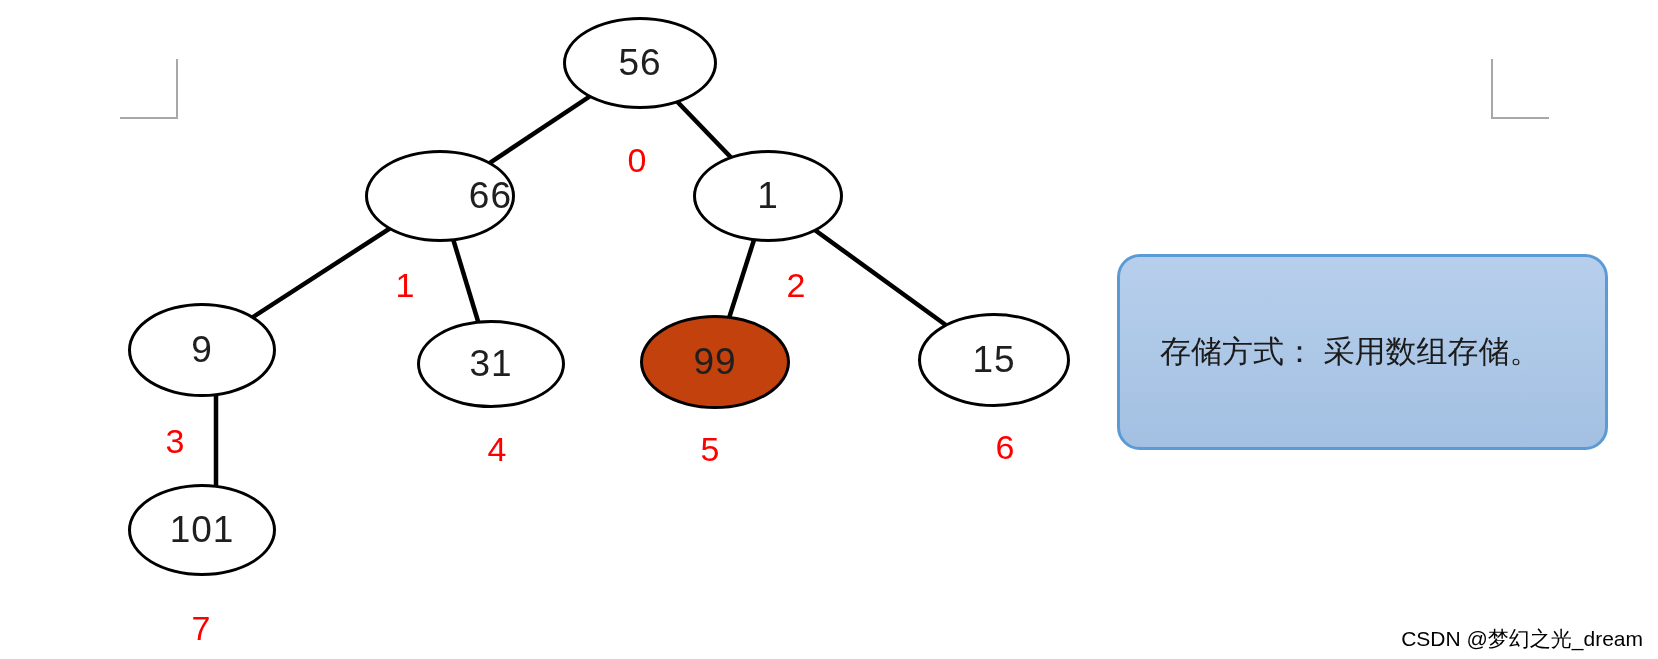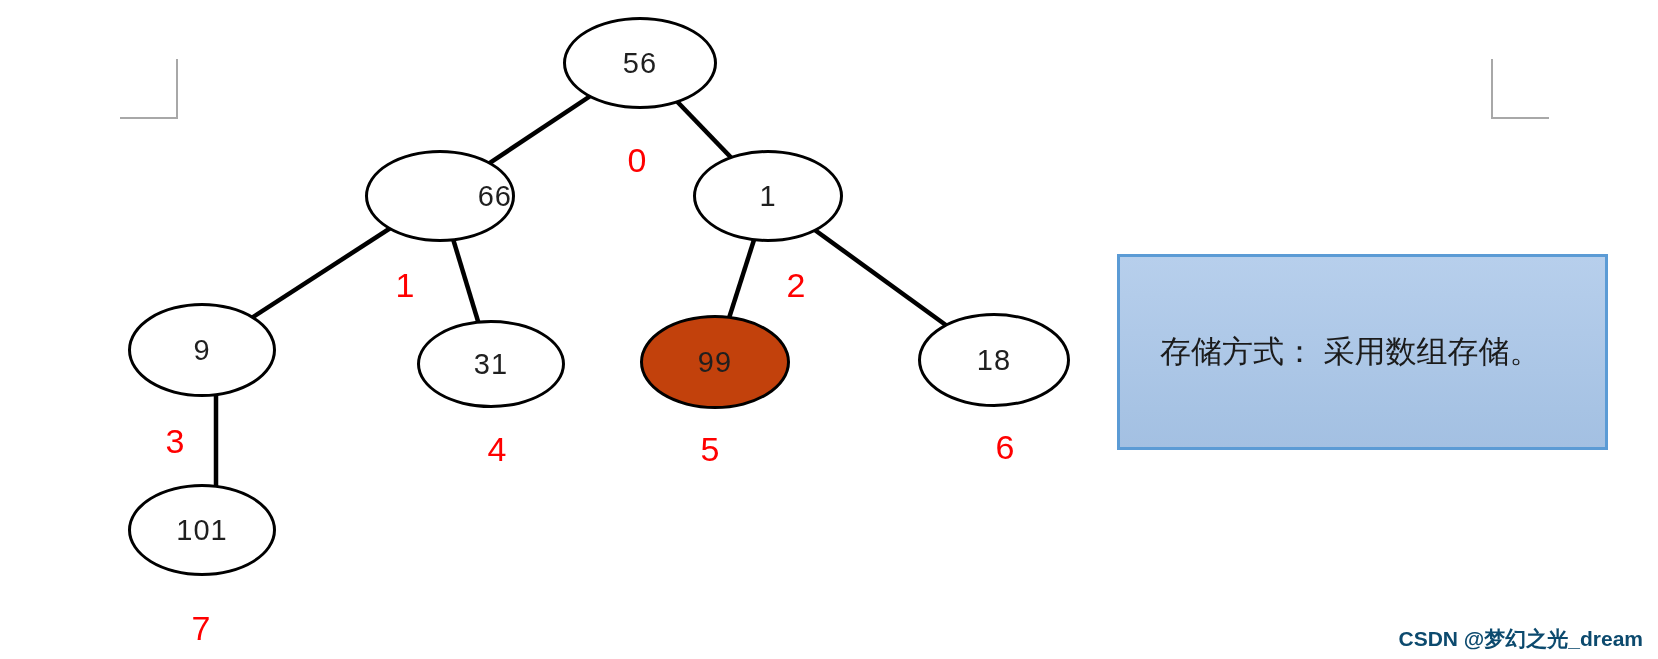--- a/index.html
+++ b/index.html
@@ -25,21 +25,21 @@
     position: absolute;
     box-sizing: border-box;
     border: 3px solid #000000;
     border-radius: 50%;
     background: #ffffff;
     display: flex;
     align-items: center;
     justify-content: center;
   }
   .tree-node span {
-    font-size: 29px;
+    font-size: 37px;
     color: #1f1f1f;
     letter-spacing: 1px;
   }
   .node-index {
     position: absolute;
     transform: translate(-50%, -50%);
     font-size: 34px;
     color: var(--index-color, #ff0000);
   }
   .corner {
@@ -119,31 +119,31 @@
       <span class="node-index" style="left: 175px; top: 441px;">3</span>
       <div class="tree-node" style="left: 417px; top: 320px; width: 148px; height: 88px; border-color: rgb(0, 0, 0); background: rgb(255, 255, 255);">
         <span style="color: rgb(31, 31, 31);">31</span>
       </div>
       <span class="node-index" style="left: 497px; top: 449px;">4</span>
       <div class="tree-node" style="left: 640px; top: 315px; width: 150px; height: 94px; border-color: rgb(0, 0, 0); background: #c2410c;">
         <span style="color: rgb(31, 31, 31);">99</span>
       </div>
       <span class="node-index" style="left: 710px; top: 449px;">5</span>
       <div class="tree-node" style="left: 918px; top: 313px; width: 152px; height: 94px; border-color: rgb(0, 0, 0); background: rgb(255, 255, 255);">
-        <span style="color: rgb(31, 31, 31);">18</span>
+        <span style="color: rgb(31, 31, 31);">15</span>
       </div>
       <span class="node-index" style="left: 1005px; top: 447px;">6</span>
       <div class="tree-node" style="left: 128px; top: 484px; width: 148px; height: 92px; border-color: rgb(0, 0, 0); background: rgb(255, 255, 255);">
         <span style="color: rgb(31, 31, 31);">101</span>
       </div>
       <span class="node-index" style="left: 201px; top: 628px;">7</span>
     </div>
 
   <div class="corner tl"></div>
   <div class="corner tr"></div>
 
-  <div class="legend" style="background: linear-gradient(rgb(183, 207, 236), rgb(163, 192, 226)); border-color: rgb(91, 155, 213); color: rgb(27, 27, 27);">
+  <div class="legend" style="background: linear-gradient(rgb(183, 207, 236), rgb(163, 192, 226)); border-color: rgb(91, 155, 213); color: rgb(27, 27, 27); border-radius: 23px;">
     <div class="legend-line">存储方式： 采用数组存储。</div>
   </div>
 
-  <div class="watermark" style="color: #0c4a6e; font-weight: bold;">CSDN @梦幻之光_dream</div>
+  <div class="watermark" style="color: #000000;">CSDN @梦幻之光_dream</div>
 
 </div>
 
 </body></html>

